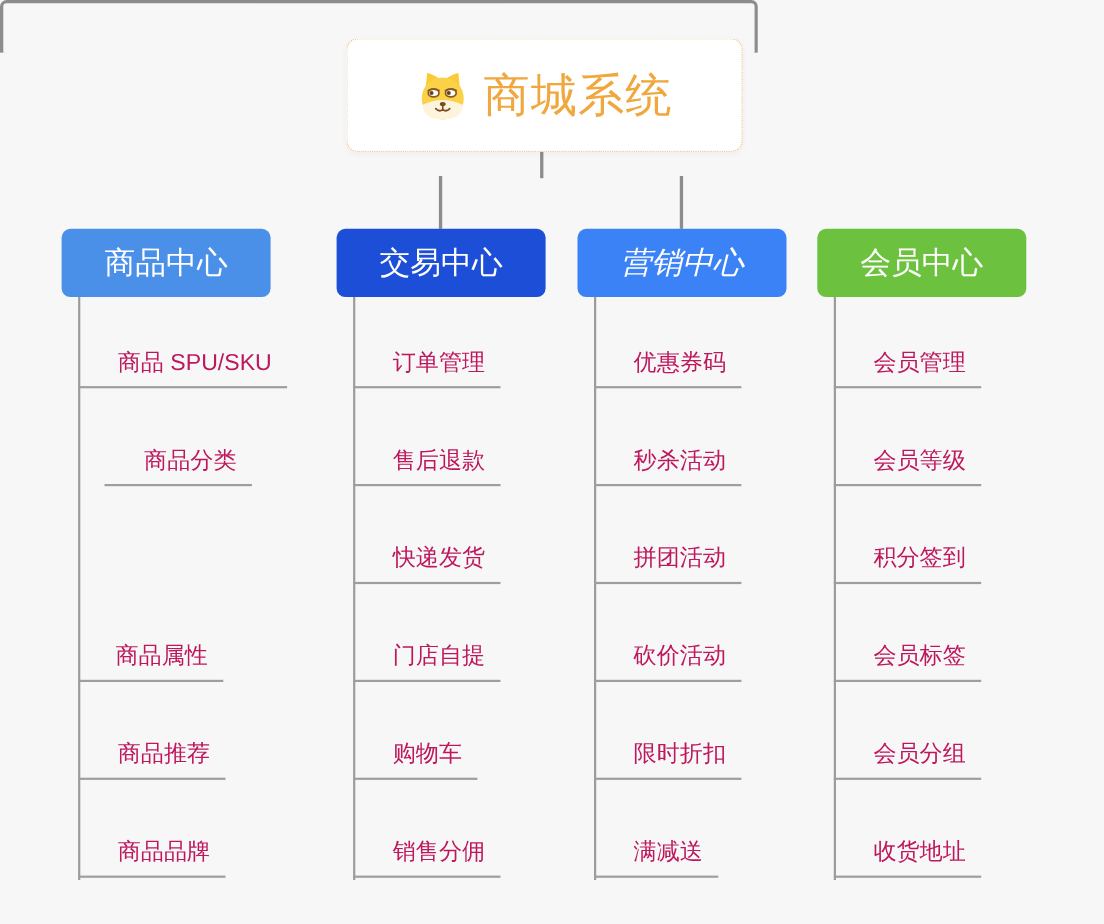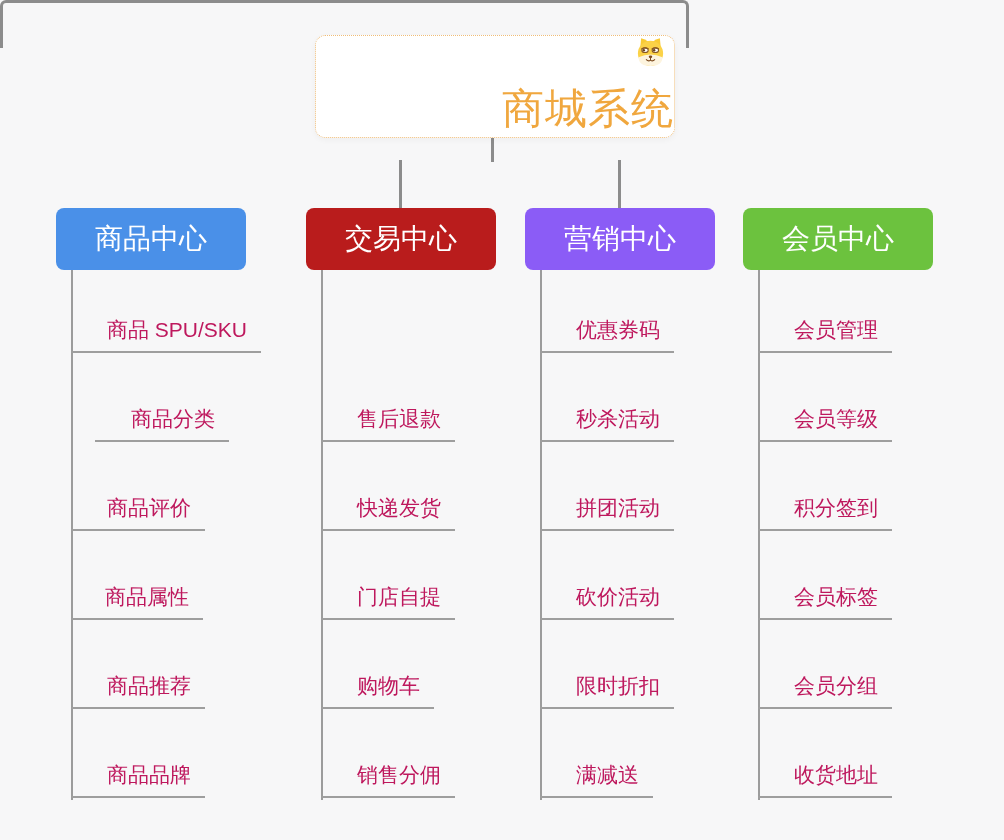--- a/index.html
+++ b/index.html
@@ -20,23 +20,22 @@
     border-radius:6px 6px 0 0;box-sizing:border-box;
   }
   .drop{top:160px;width:3px;height:48px;}
   .drop-2{left:399px;}
   .drop-3{left:618px;}
 
   
   .root-node{
     position:absolute;left:315px;top:35px;width:360px;height:103px;
     background:#ffffff;border:1px dotted #f0bd78;border-radius:10px;
-    box-sizing:border-box;display:flex;align-items:flex-end;justify-content:center;gap:14px;
+    box-sizing:border-box;display:flex;align-items:center;justify-content:center;gap:14px;
     box-shadow:0 2px 6px rgba(0,0,0,0.04);
-    flex-direction:column;
   }
   .root-title{
     font-size:42px;color:#f0a73e;letter-spacing:1px;white-space:nowrap;
   }
   .dog-icon{width:47px;height:47px;display:block;}
 
   
   .branch{position:absolute;top:208px;width:260px;height:620px;}
   .branch-header{
     position:absolute;left:0;top:0;width:190px;height:62px;border-radius:8px;
@@ -79,36 +78,36 @@
     </svg>
     <span class="root-title">商城系统</span>
   </div>
 
   <div id="branches">
       <div class="branch" style="left: 56px;">
         <div class="branch-header" style="background: rgb(74, 144, 232);">商品中心</div>
         <div class="trunk"></div>
         <div class="leaf" style="top: 107px;">商品 SPU/SKU</div>
         <div class="leaf" style="top: 196px; margin-left: 24px;">商品分类</div>
-        <div class="leaf" style="top: 285px;">商品评价</div>
         <div class="leaf" style="top: 374px; padding-left: 34px;">商品属性</div>
         <div class="leaf" style="top: 463px;">商品推荐</div>
         <div class="leaf" style="top: 552px;">商品品牌</div>
       </div>
       <div class="branch" style="left: 306px;">
-        <div class="branch-header" style="background: #b91c1c;">交易中心</div>
+        <div class="branch-header" style="background: #1d4ed8;">交易中心</div>
         <div class="trunk"></div>
+        <div class="leaf" style="top: 107px;">订单管理</div>
         <div class="leaf" style="top: 196px;">售后退款</div>
         <div class="leaf" style="top: 374px;">门店自提</div>
         <div class="leaf" style="top: 285px;">快递发货</div>
         <div class="leaf" style="top: 552px;">销售分佣</div>
         <div class="leaf" style="top: 463px;">购物车</div>
       </div>
       <div class="branch" style="left: 525px;">
-        <div class="branch-header" style="background: #8b5cf6;">营销中心</div>
+        <div class="branch-header" style="background: #3b82f6; font-style: italic;">营销中心</div>
         <div class="trunk"></div>
         <div class="leaf" style="top: 107px;">优惠券码</div>
         <div class="leaf" style="top: 196px;">秒杀活动</div>
         <div class="leaf" style="top: 285px;">拼团活动</div>
         <div class="leaf" style="top: 374px;">砍价活动</div>
         <div class="leaf" style="top: 463px;">限时折扣</div>
         <div class="leaf" style="top: 552px;">满减送</div>
       </div>
       <div class="branch" style="left: 743px;">
         <div class="branch-header" style="background: rgb(108, 194, 62);">会员中心</div>

